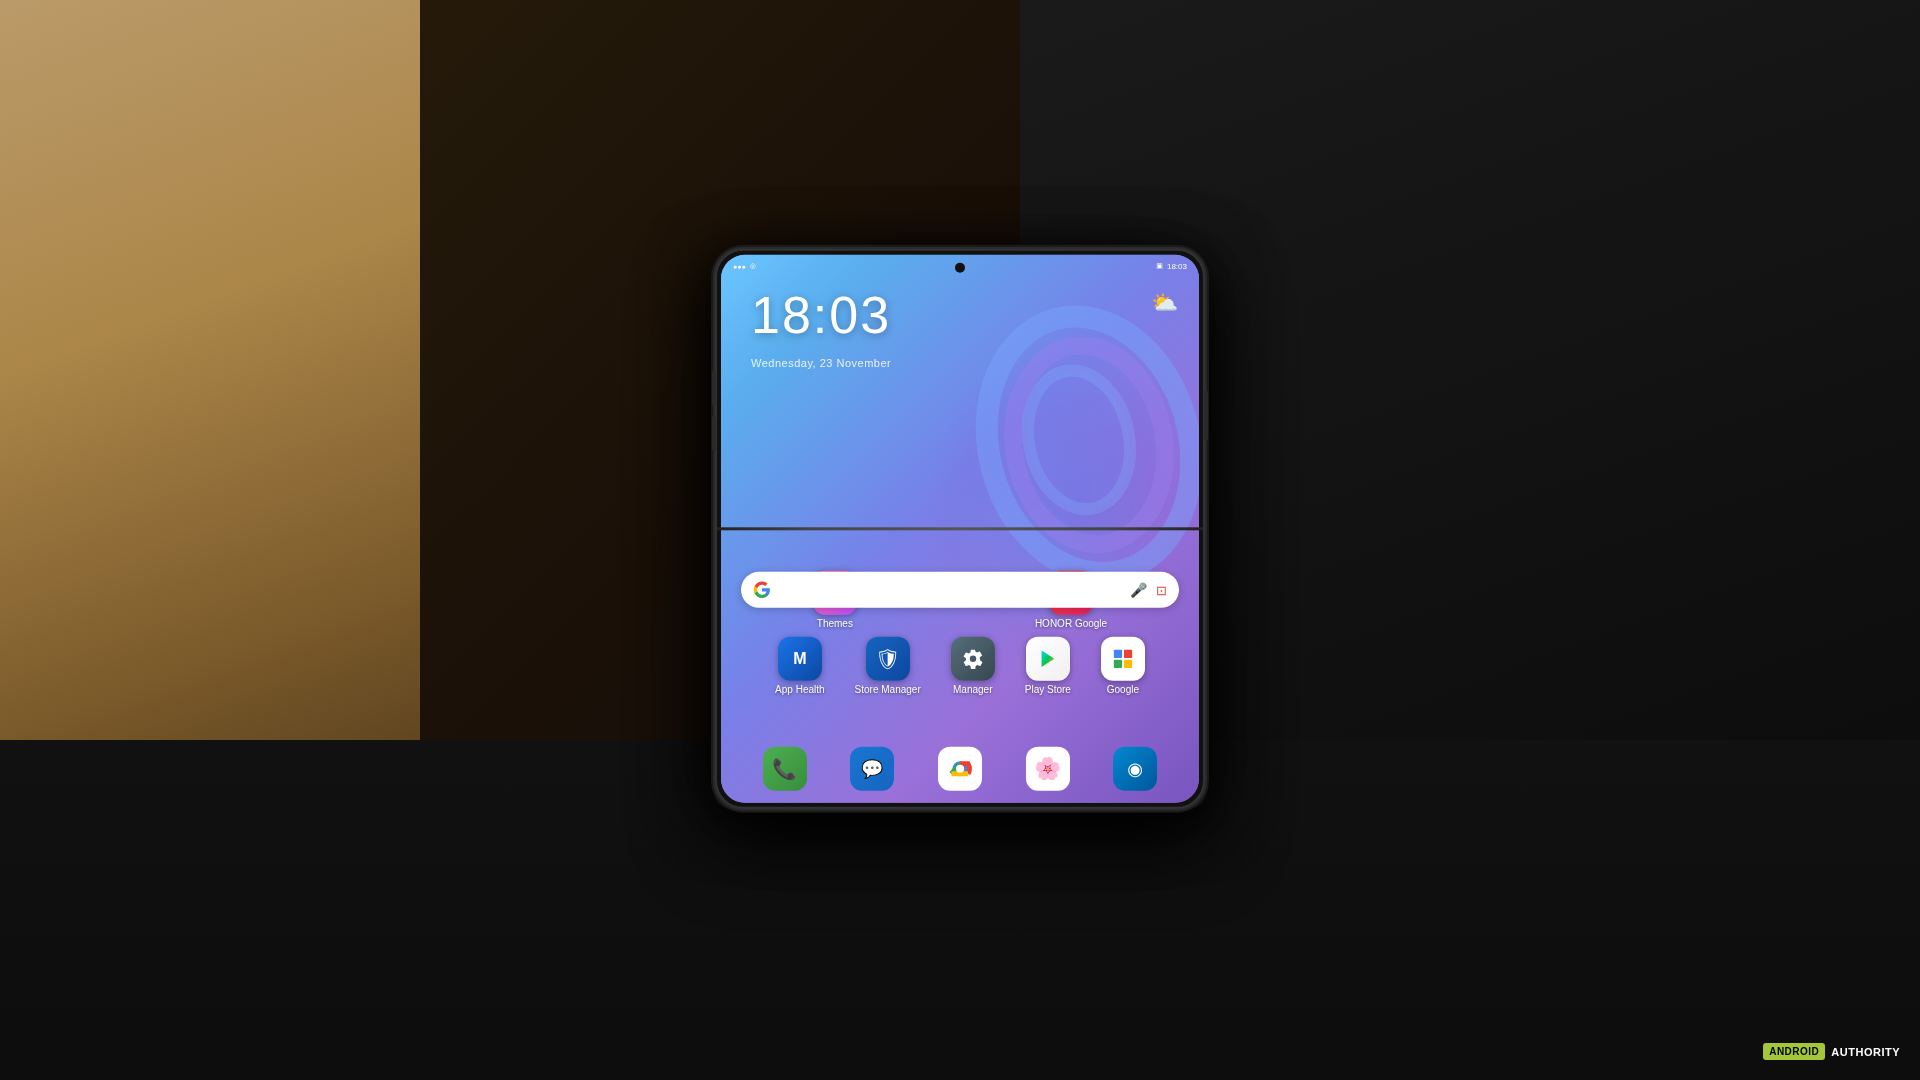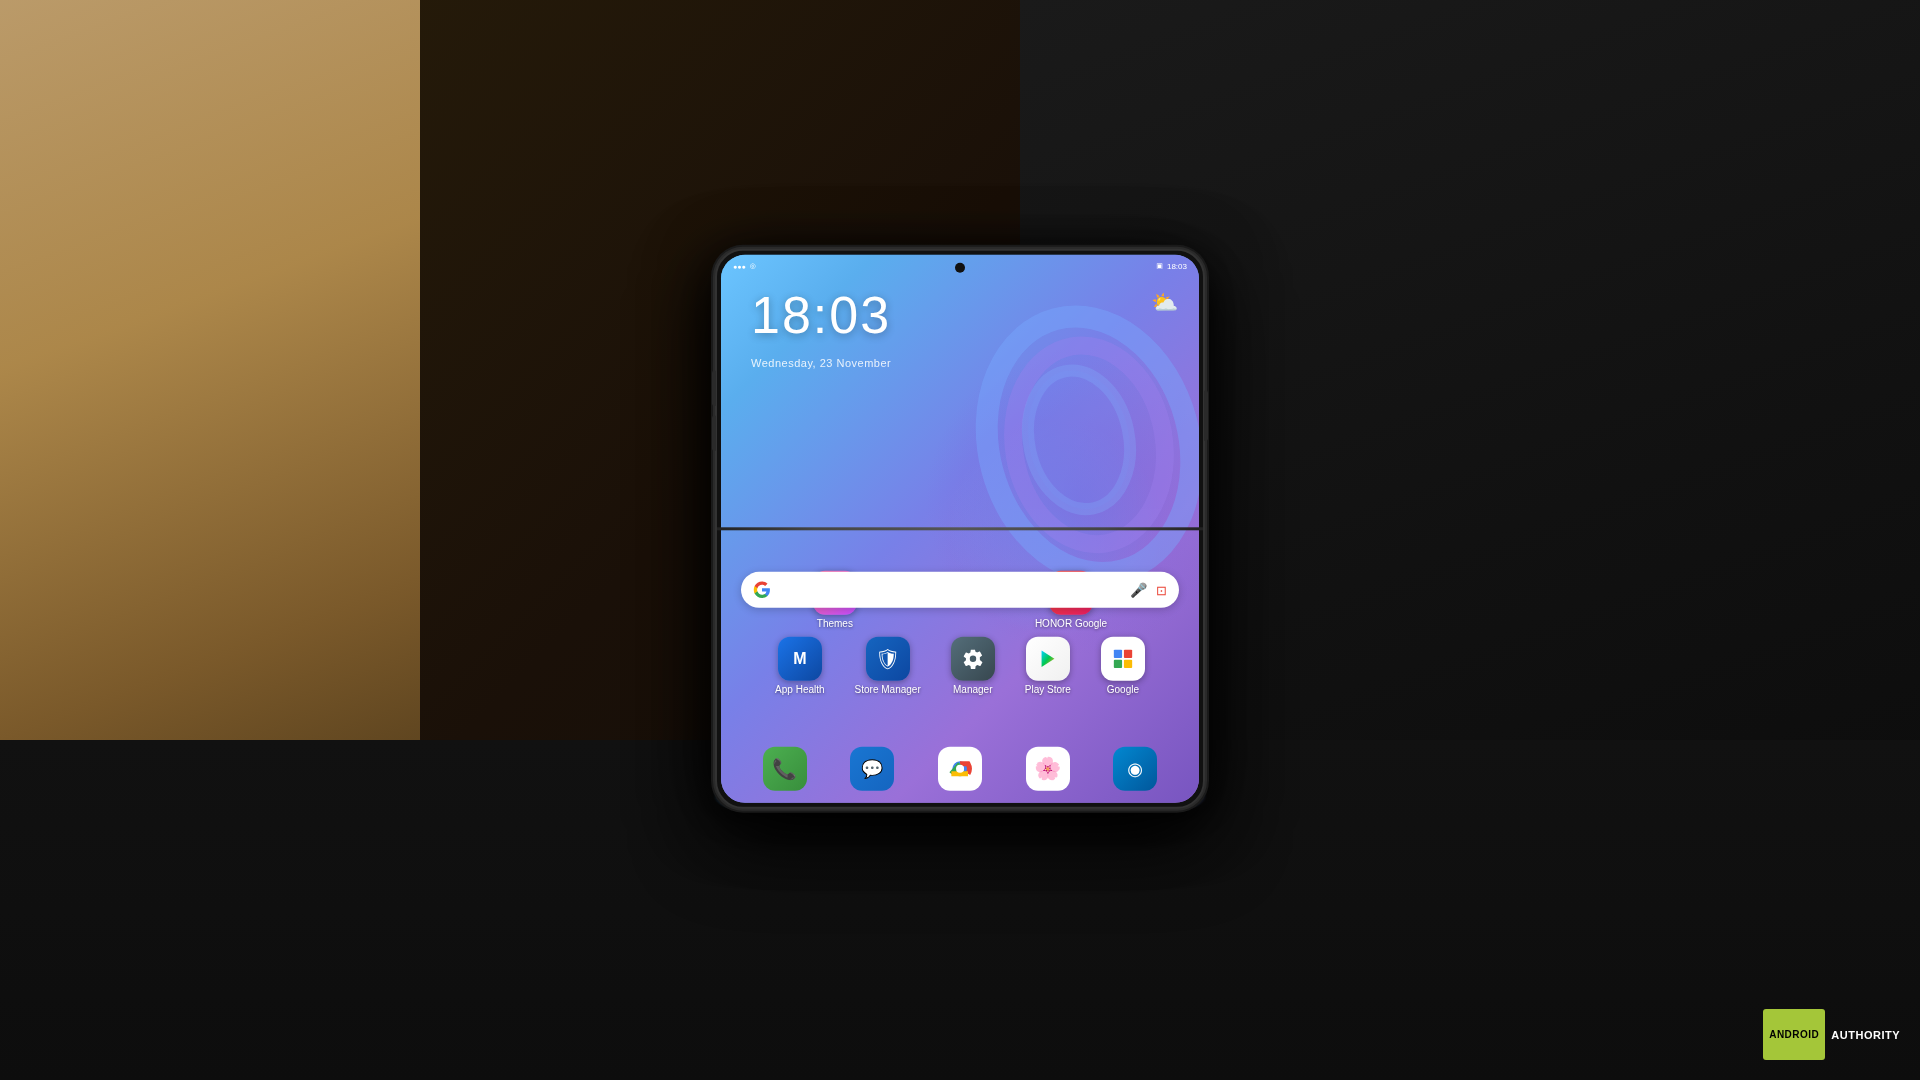--- a/index.html
+++ b/index.html
@@ -374,21 +374,21 @@
       display: flex;
       align-items: center;
       gap: 6px;
     }
 
     .wm-android {
       background: #a4c639;
       color: black;
       font-size: 10px;
       font-weight: 700;
-      padding: 20px 6px;
+      padding: 3px 6px;
       border-radius: 3px;
       letter-spacing: 0.5px;
     }
 
     .wm-authority {
       color: white;
       font-size: 11px;
       font-weight: 600;
       letter-spacing: 0.5px;
     }

